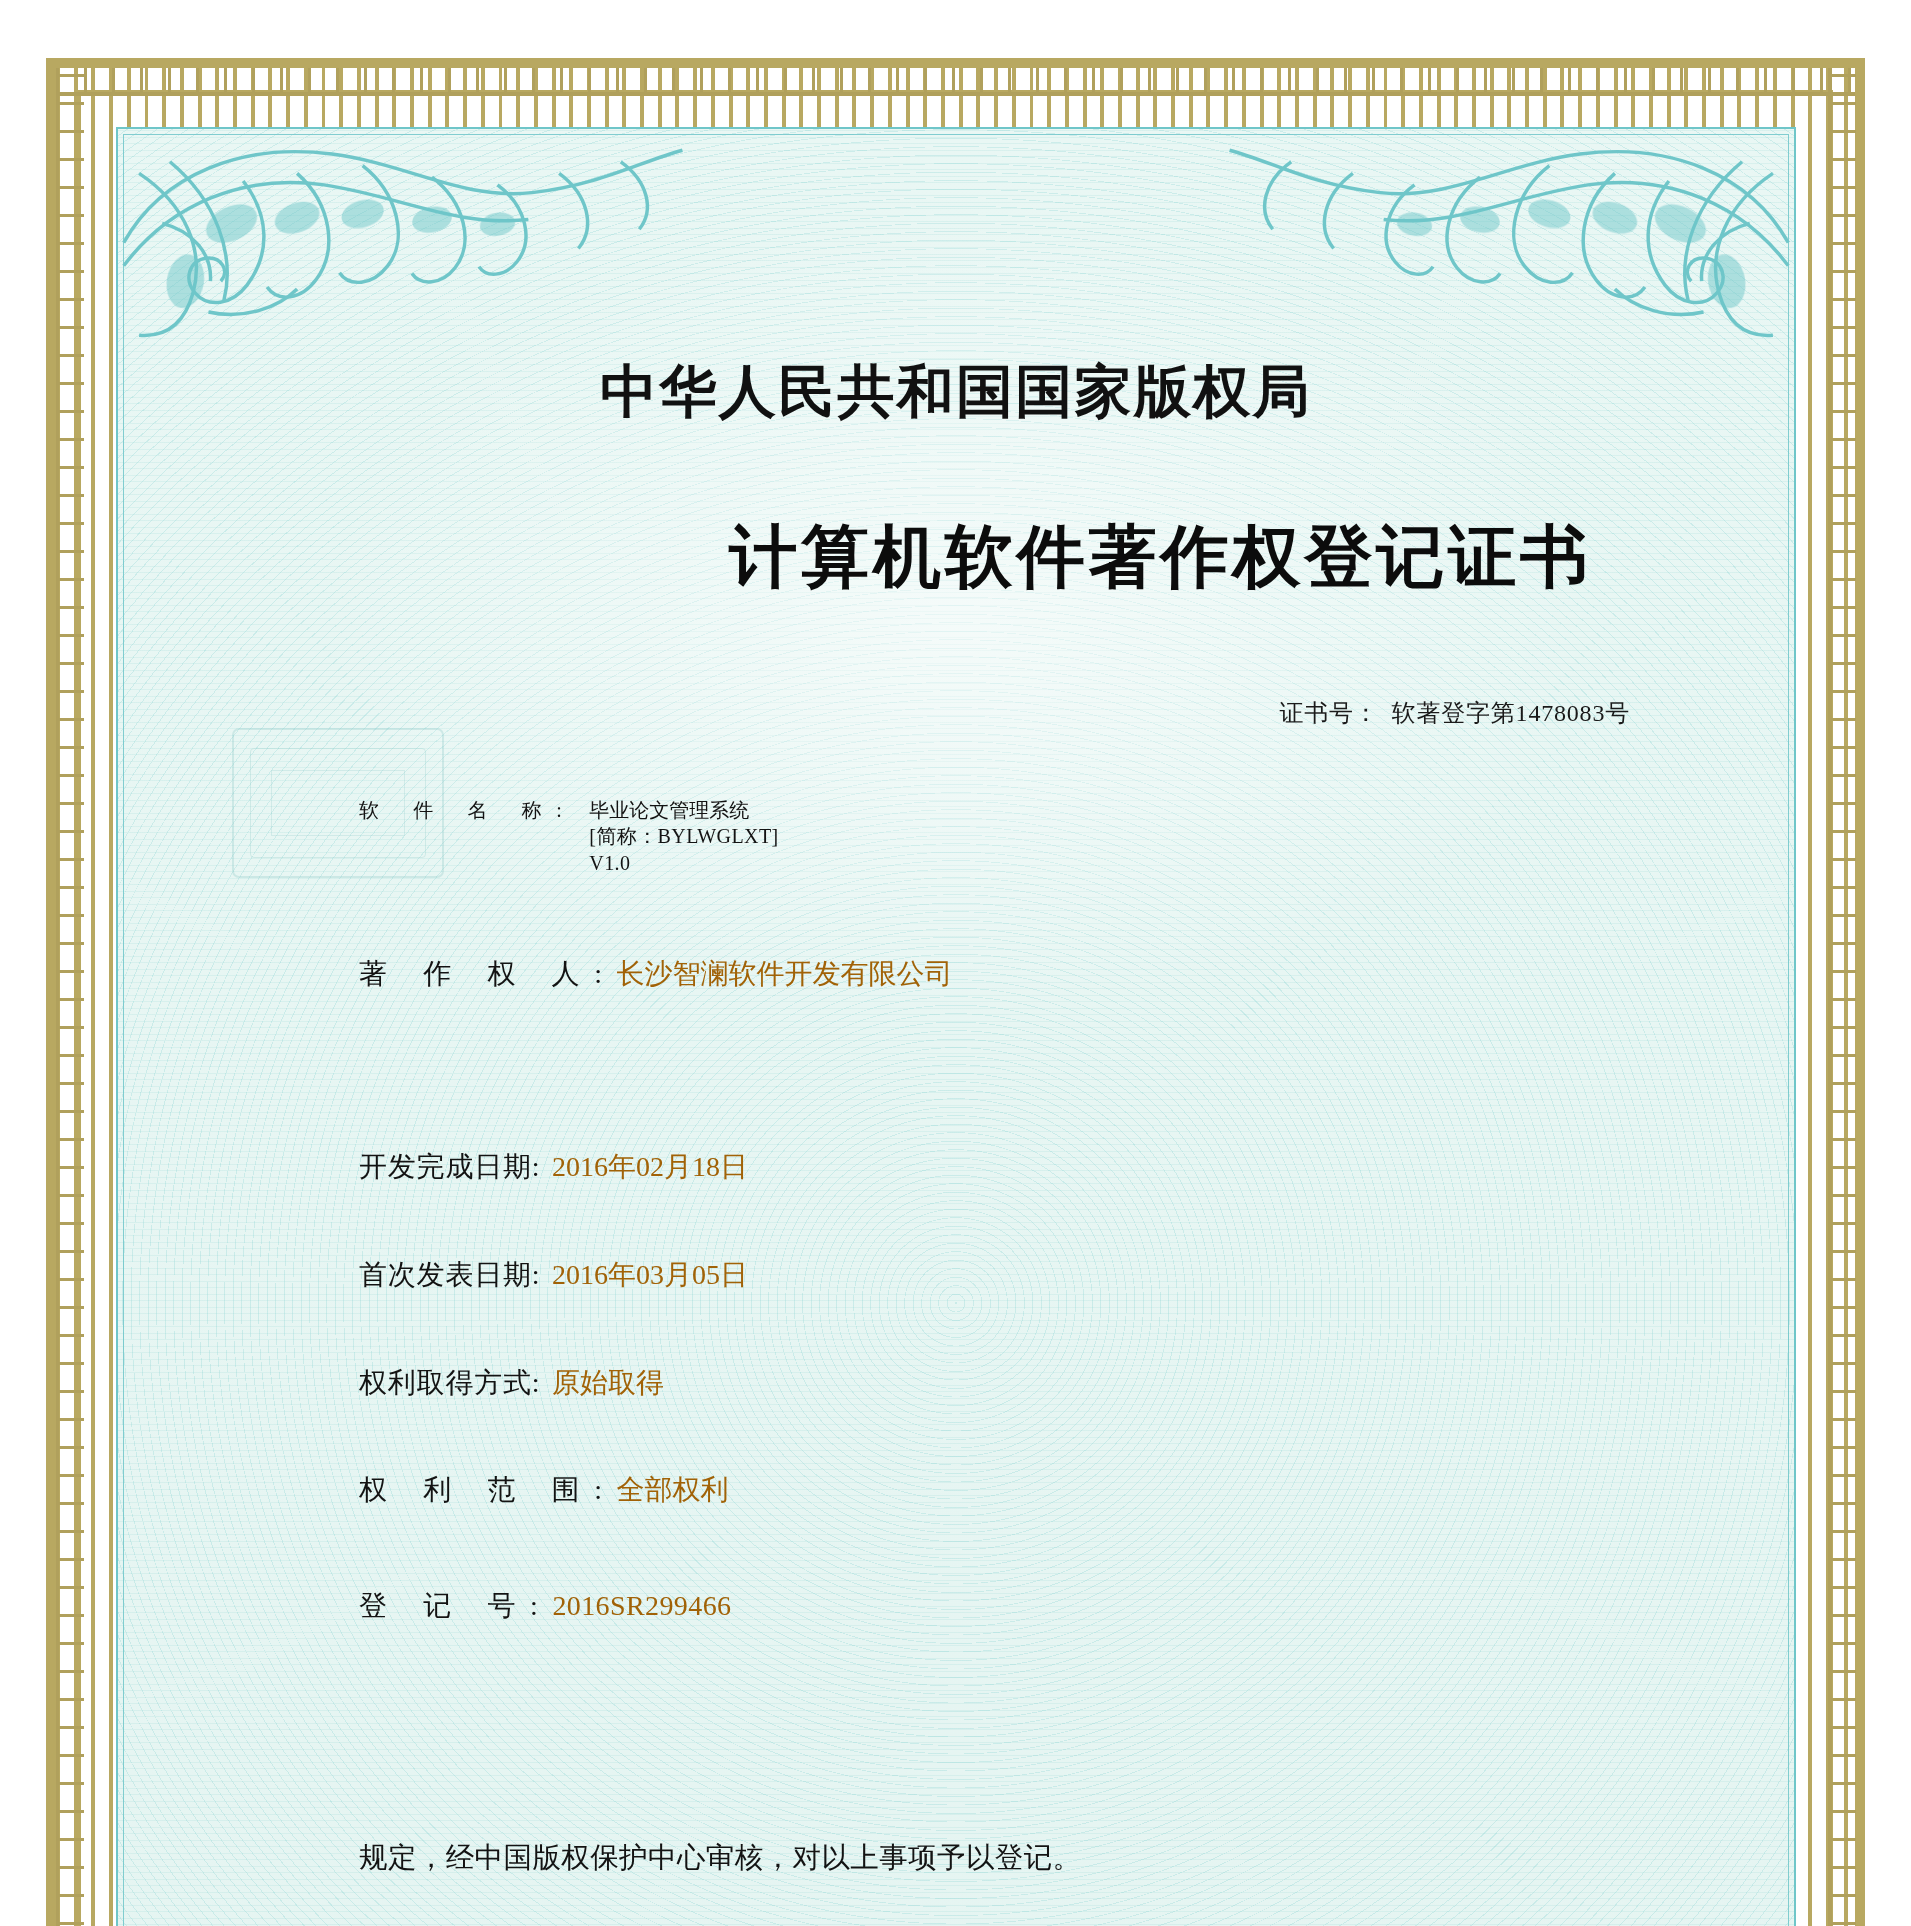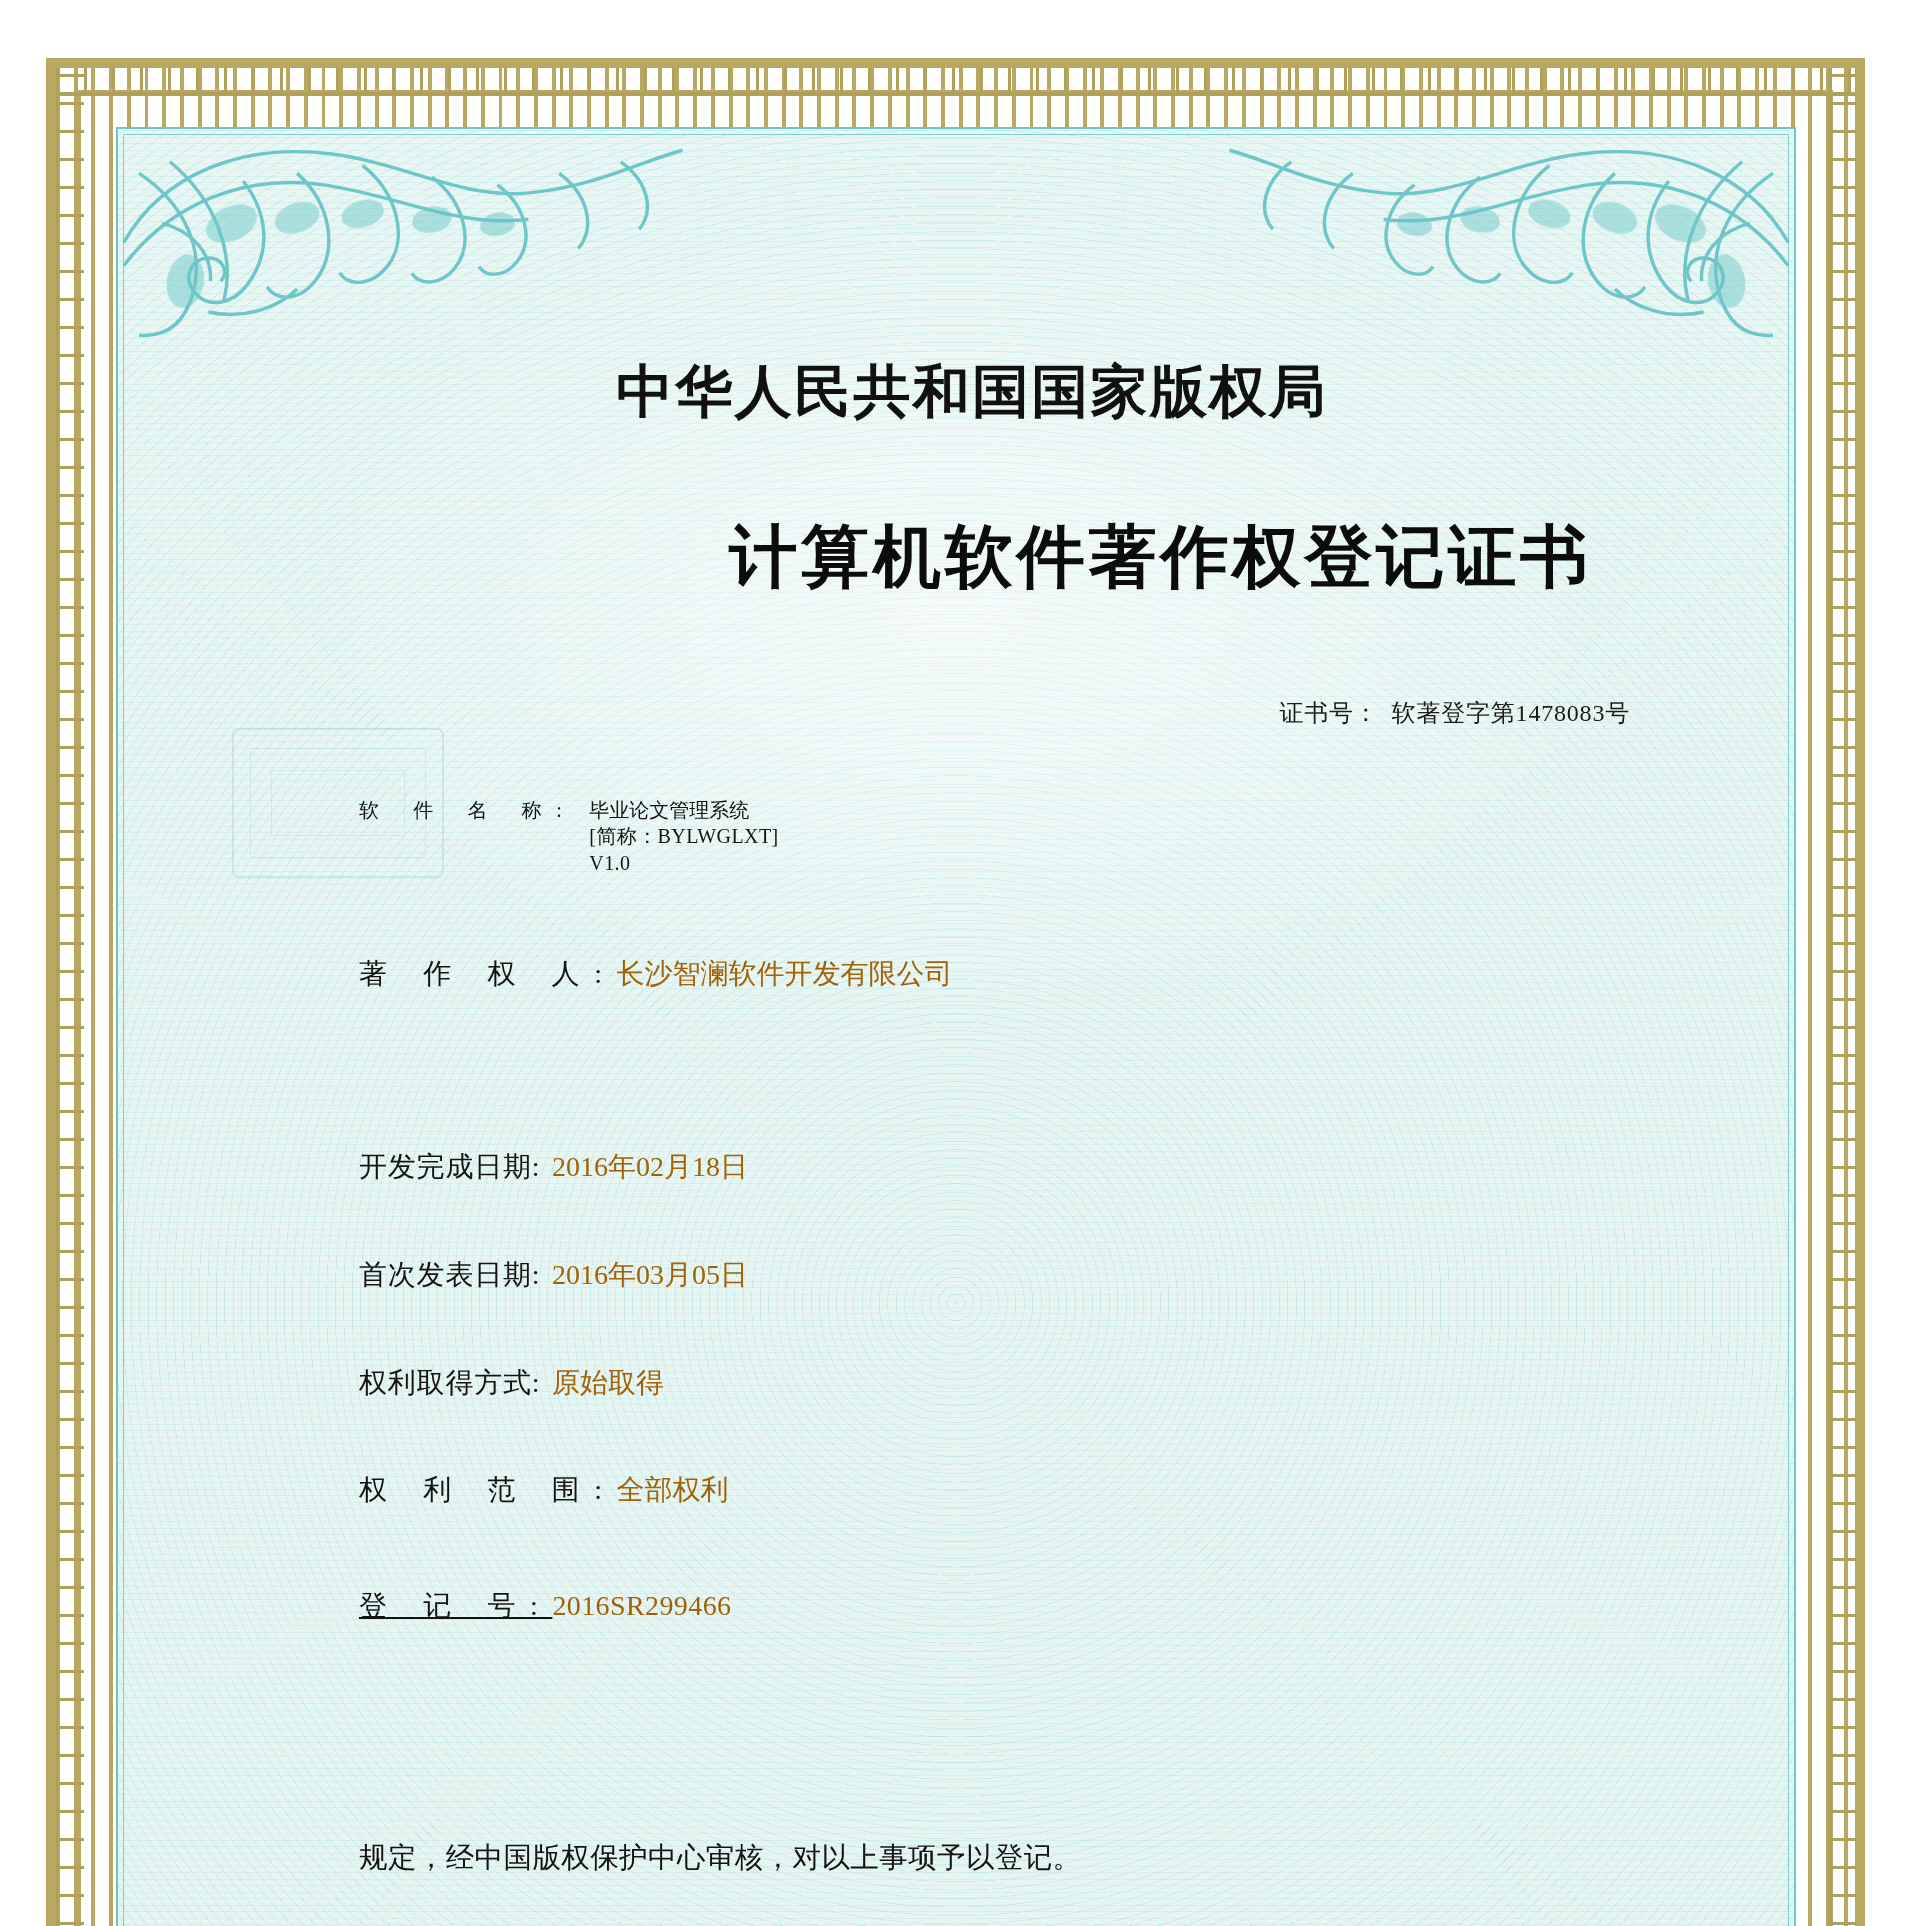--- a/index.html
+++ b/index.html
@@ -125,21 +125,20 @@
   .title-main {
     position: absolute;
     left: 0; top: 227px;
     width: 1680px;
     text-align: center;
     font-family: "Liberation Serif", "DejaVu Serif", serif;
     font-size: 57px;
     font-weight: 700;
     letter-spacing: 2.3px;
     color: #111111;
-    padding-left: 16px;
   }
   .title-sub {
     position: absolute;
     left: 0; top: 385px;
     width: 1476px;
     text-align: right;
     font-family: "Liberation Serif", "DejaVu Serif", serif;
     font-size: 68px;
     font-weight: 700;
     letter-spacing: 3.9px;
@@ -193,21 +192,21 @@
   }
   .field .flabel {
     display: inline-block;
     color: #131313;
   }
   .field .fvalue {
     display: inline-block;
     color: #a16207;
   }
   .label-spread-4 { letter-spacing: 14.6px; }
-  .label-spread-3 { letter-spacing: 14.6px; text-decoration: underline; }
+  .label-spread-3 { letter-spacing: 14.6px; }
   .label-tight { letter-spacing: 0.8px; }
 
   .sw-name-block {
     position: absolute;
     left: 243px;
     top: 670px;
     font-size: 20px;
     color: #131313;
     white-space: nowrap;
   }

